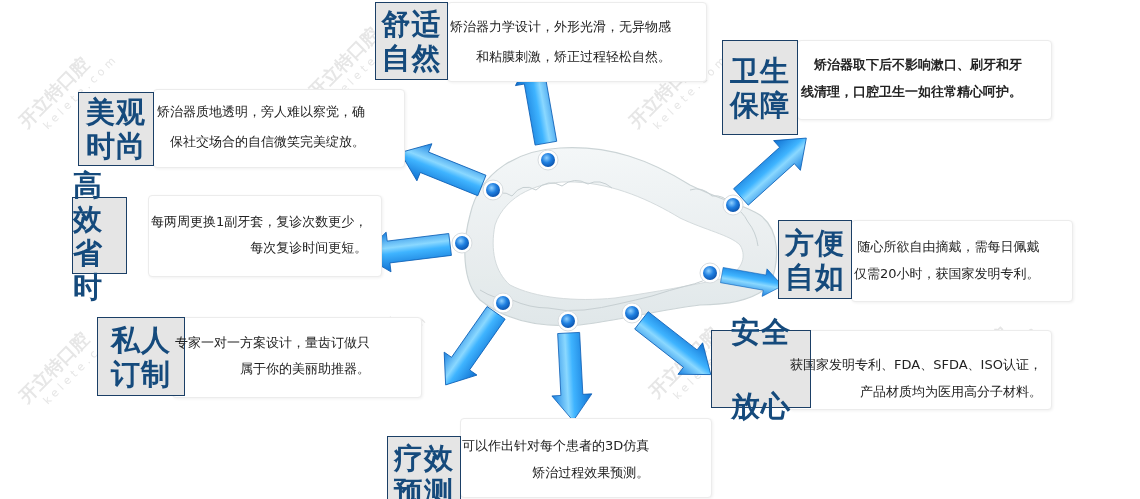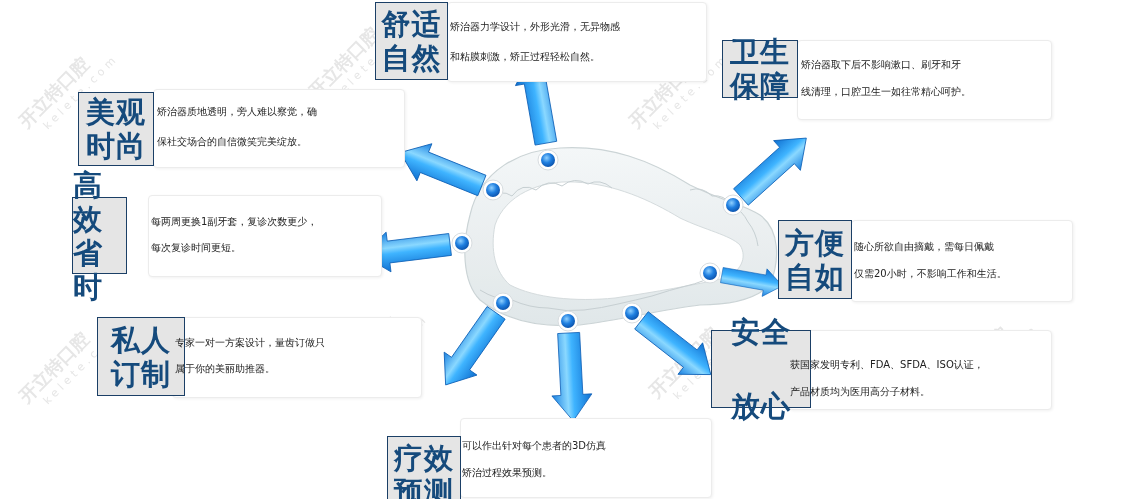--- a/index.html
+++ b/index.html
@@ -5,22 +5,22 @@
   html, body { margin:0; padding:0; }
   body { width:1140px; height:499px; background:#ffffff; position:relative; overflow:hidden;
          font-family: "DejaVu Sans", "Liberation Sans", sans-serif; }
   .stage { position:absolute; left:0; top:0; width:1140px; height:499px; }
   .card { position:absolute; background:#ffffff; border:1px solid #ececec; border-radius:4px;
           box-shadow: 1px 1px 3px rgba(0,0,0,0.06); }
   .label { position:absolute; border:1.5px solid #1b3f66; background:#e5e5e5; box-sizing:border-box;
            display:flex; flex-direction:column; align-items:center; justify-content:center;
            color:#154a7c; font-weight:bold; font-size:29px; line-height:34px; letter-spacing:1px;
            font-family: "DejaVu Sans", sans-serif; }
-  .desc { position:absolute; color:#222; font-size:10px; line-height:30px;
-          font-family: "DejaVu Sans", sans-serif; white-space:nowrap; }
+  .desc { position:absolute; color:#222; font-size:13px; line-height:30px;
+          font-family: "DejaVu Sans", sans-serif; white-space:nowrap;text-align:right; }
   .wm { position:absolute; color:#e6e6e6; font-size:18px; font-weight:bold; transform:rotate(-45deg);
         white-space:nowrap; pointer-events:none; }
   .wm small { display:block; font-size:11px; letter-spacing:4px; font-weight:normal; margin-left:14px; }
   svg.graphic { position:absolute; left:0; top:0; }
 </style>
 </head>
 <body>
 
 <div class="stage">
 
@@ -147,25 +147,25 @@
   <div class="label" style="left:78px;top:92px;width:76px;height:74px;">
     <span>美观</span>
     <span>时尚</span>
   </div>
   <div class="desc" style="left:157px;top:97px;">
     <div>矫治器质地透明，旁人难以察觉，确</div>
     <div>保社交场合的自信微笑完美绽放。</div>
   </div>
 
   <div class="card" style="left:797px;top:40px;width:253px;height:78px;"></div>
-  <div class="label" style="left:722px;top:40px;width:76px;height:58px;">
+  <div class="label" style="left:722px;top:40px;width:76px;height:95px;">
     <span>卫生</span>
     <span>保障</span>
   </div>
-  <div class="desc" style="left:801px;top:51px;line-height:27px;">
+  <div class="desc" style="left:801px;top:51px;line-height:27px;font-weight:bold;">
     <div>矫治器取下后不影响漱口、刷牙和牙</div>
     <div>线清理，口腔卫生一如往常精心呵护。</div>
   </div>
 
   <div class="card" style="left:148px;top:195px;width:232px;height:80px;"></div>
   <div class="label" style="left:72px;top:197px;width:55px;height:77px;">
     <span>高效</span>
     <span>省时</span>
   </div>
   <div class="desc" style="left:151px;top:209px;line-height:26px;">
@@ -173,21 +173,21 @@
     <div>每次复诊时间更短。</div>
   </div>
 
   <div class="card" style="left:851px;top:220px;width:220px;height:80px;"></div>
   <div class="label" style="left:778px;top:220px;width:74px;height:79px;">
     <span>方便</span>
     <span>自如</span>
   </div>
   <div class="desc" style="left:854px;top:233px;line-height:27px;">
     <div>随心所欲自由摘戴，需每日佩戴</div>
-    <div>仅需20小时，不影响工作和生活。</div>
+    <div>仅需20小时，获国家发明专利。</div>
   </div>
 
   <div class="card" style="left:172px;top:317px;width:248px;height:79px;"></div>
   <div class="label" style="left:97px;top:317px;width:88px;height:79px;">
     <span>私人</span>
     <span>订制</span>
   </div>
   <div class="desc" style="left:175px;top:330px;line-height:26px;">
     <div>专家一对一方案设计，量齿订做只</div>
     <div>属于你的美丽助推器。</div>

